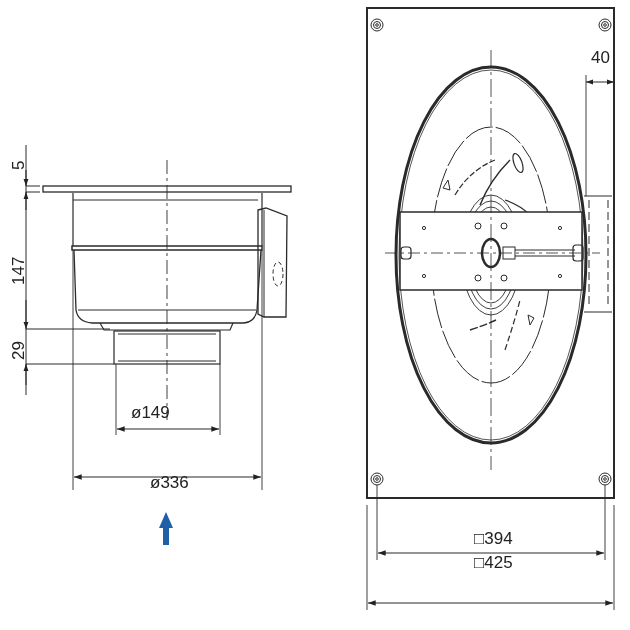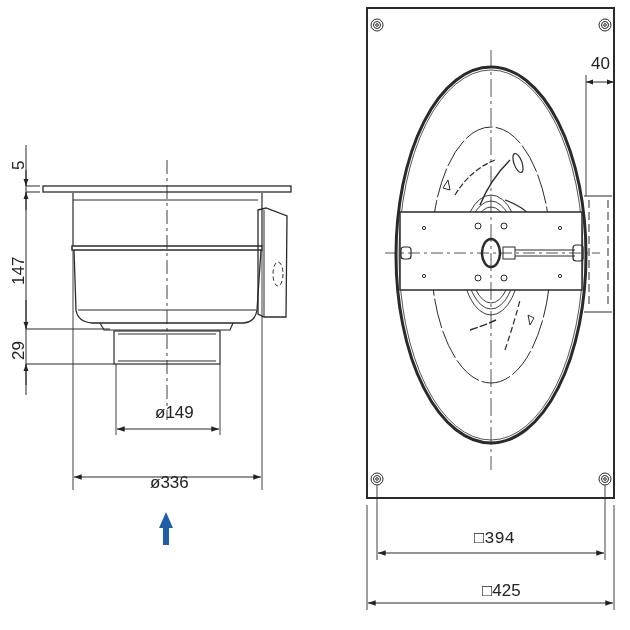--- a/index.html
+++ b/index.html
@@ -144,17 +144,17 @@
 
     <line x1="378" y1="553" x2="604" y2="553" marker-start="url(#ah)" marker-end="url(#ah)" stroke-width="1.1"></line>
 
     <line x1="368" y1="603" x2="613" y2="603" marker-start="url(#ah)" marker-end="url(#ah)" stroke-width="1.1"></line>
   </g>
 </svg>
 
 <span class="lbl vert" style="left:10px; top:170px;">5</span>
 <span class="lbl vert" style="left:10px; top:285px;">147</span>
 <span class="lbl vert" style="left:10px; top:360px;">29</span>
-<span class="lbl" style="left:155px; top:404px;">ø149</span>
+<span class="lbl" style="left:131px; top:404px;">ø149</span>
 <span class="lbl" style="left:150px; top:474px;">ø336</span>
-<span class="lbl" style="left:591px; top:55px;">40</span>
-<span class="lbl" style="left:474px; top:530px;font-family:Liberation Mono, monospace;">□394</span>
-<span class="lbl" style="left:474px; top:582px;margin-left:8px;">□425</span>
+<span class="lbl" style="left:591px; top:49px;">40</span>
+<span class="lbl" style="left:474px; top:530px;">□394</span>
+<span class="lbl" style="left:474px; top:554px;">□425</span>
 
 </body></html>

